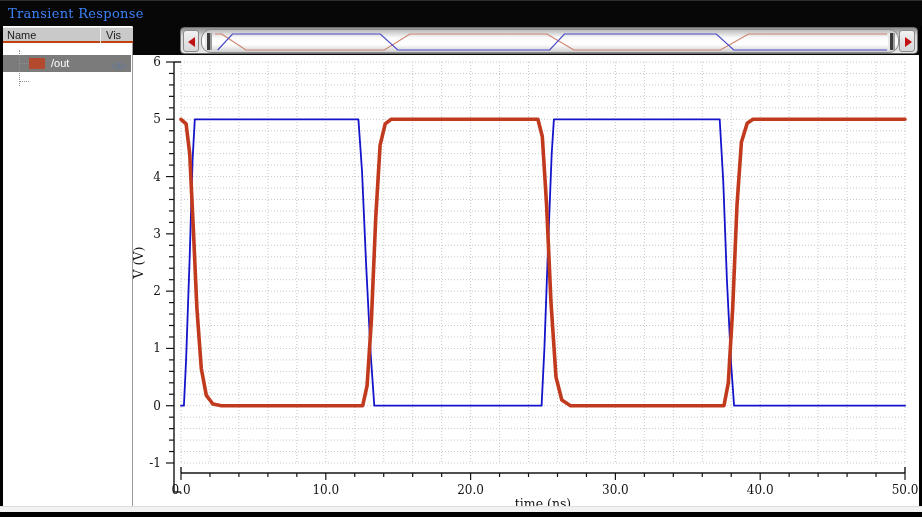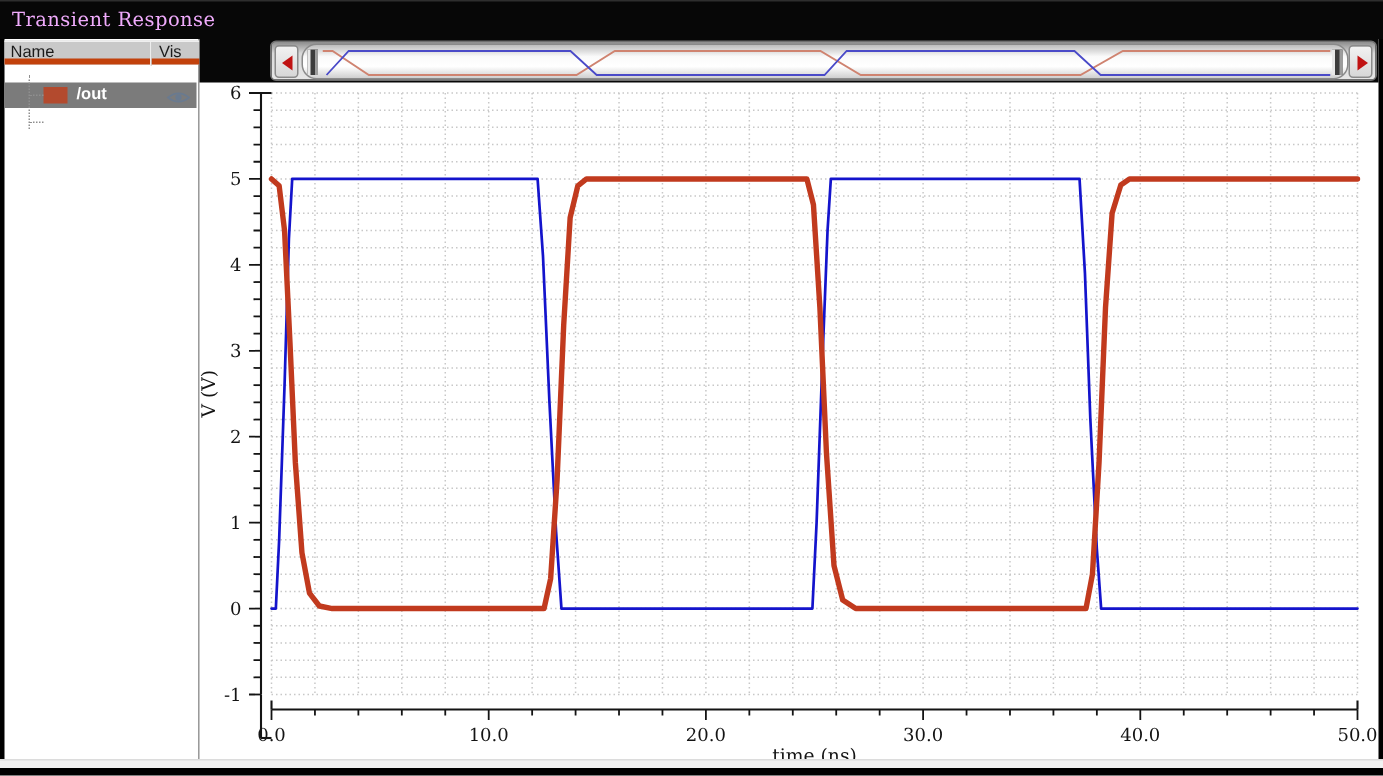--- a/index.html
+++ b/index.html
@@ -2,31 +2,31 @@
 <html><head>
 <meta charset="utf-8">
 <style>
   * { margin:0; padding:0; box-sizing:border-box; }
   html,body { width:922px; height:517px; }
   body { background:#000; position:relative; font-family:"DejaVu Serif", serif; overflow:hidden; }
 
   
   .titlebar { position:absolute; left:0; top:0; width:922px; height:26px; background:#070707;
               border-top:1px solid #2e2e2e; }
-  .titlebar .title { position:absolute; left:8px; top:5px; color:#f0abfc; font-size:13px; letter-spacing:.3px; }
+  .titlebar .title { position:absolute; left:8px; top:5px; color:#3b82f6; font-size:13px; letter-spacing:.3px; }
 
   
   .sigpanel { position:absolute; left:3px; top:26px; width:130px; height:486px; background:#ffffff;
               border-right:1px solid #9a9a9a; font-family:"Liberation Sans", sans-serif; }
   .sigpanel .hdr { position:absolute; left:0; top:1px; width:139px; height:16px; background:#c9c9c9;
-                   border-top:1px solid #efefef; border-bottom:4px solid #c2410c; font-size:11px; color:#1b1b1b;padding-left:20px; }
+                   border-top:1px solid #efefef; border-bottom:2px solid #c2410c; font-size:11px; color:#1b1b1b;padding-left:20px; }
   .sigpanel .hdr .hname { position:absolute; left:4px; top:1px; }
   .sigpanel .hdr .hvis  { position:absolute; left:103px; top:1px; }
   .sigpanel .hdr .hsep  { position:absolute; left:97px; top:0; width:1px; height:16px; background:#8a8a8a; border-right:1px solid #ededed; }
-  .sig-list { position:absolute; left:0; top:28px; width:124px;font-weight:bold; }
+  .sig-list { position:absolute; left:0; top:28px; width:124px; }
   .sig-row { position:relative; height:17px; width:128px; margin-top:1px; cursor:default; }
   .sig-row.selected { background:#7b7b7b; }
   .sig-row .swatch { position:absolute; left:26px; top:3px; width:16px; height:11px; }
   .sig-row .sname { position:absolute; left:48px; top:2px; font-size:11px; color:#111; }
   .sig-row.selected .sname { color:#fff; }
   .sig-row .eye { position:absolute; left:108px; top:3px; }
   .treeline { position:absolute; border-left:1px dotted #8f8f8f; width:0; }
   .treestub { position:absolute; border-top:1px dotted #8f8f8f; height:0; }
 
   

